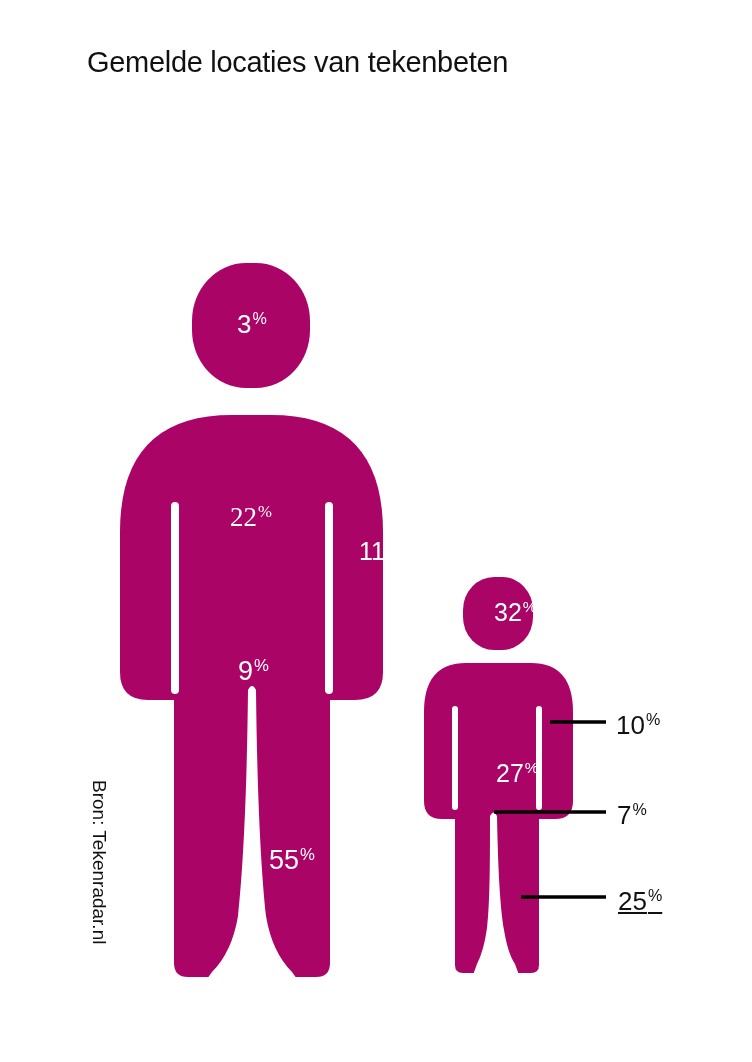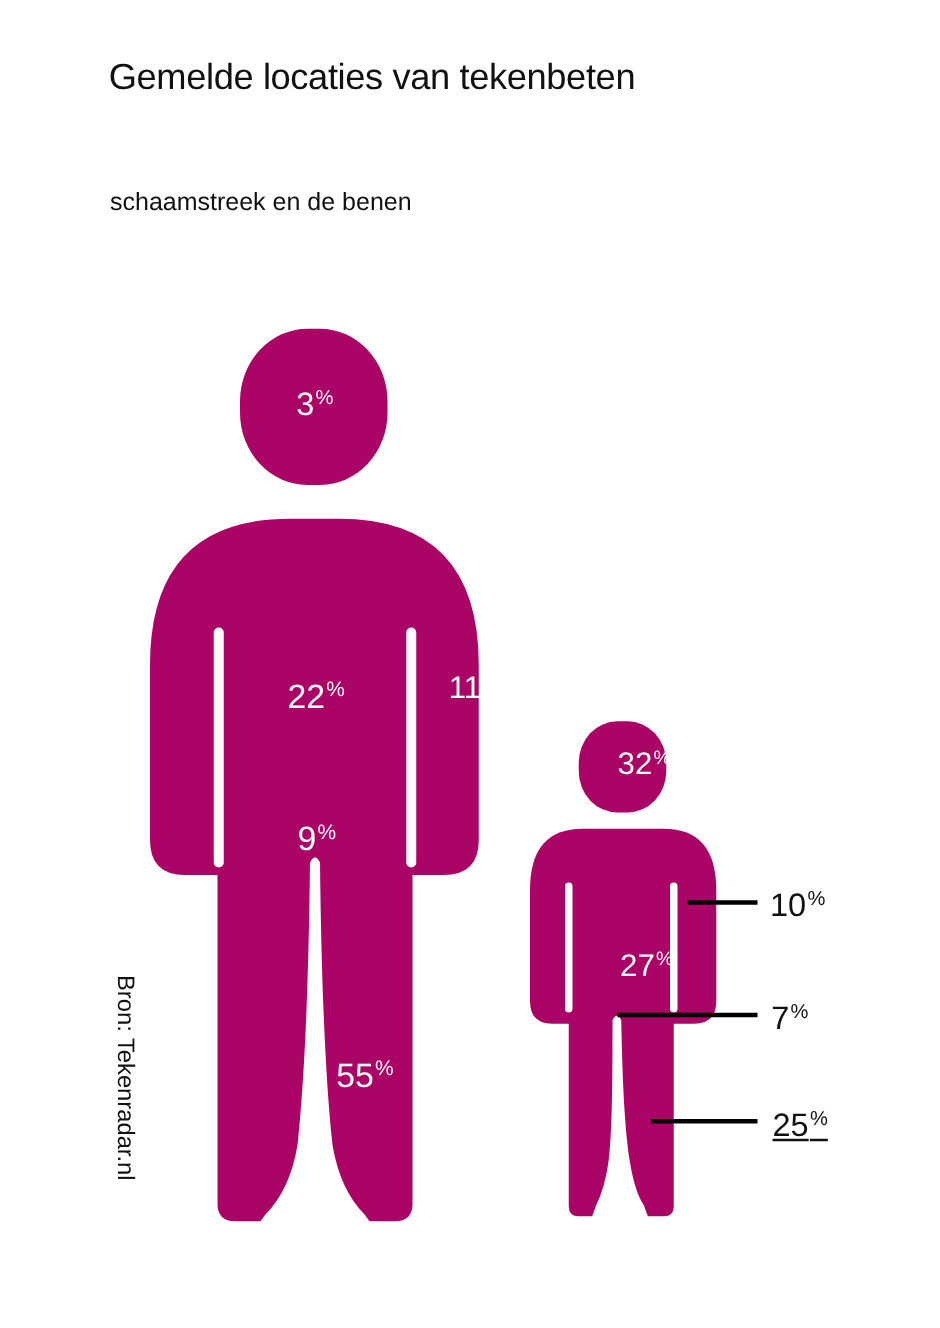--- a/index.html
+++ b/index.html
@@ -55,21 +55,20 @@
 </head>
 <body>
 
 <div class="canvas">
 
   <div class="title">
     <div>Gemelde locaties van tekenbeten</div>
   </div>
 
   <div class="subtitle">
-    <div>schaamstreek en de benen</div>
   </div>
 
   <svg class="fig-svg" width="752" height="1062" viewBox="0 0 752 1062">
 
     <g>
       <rect x="192" y="263" width="118" height="125" rx="54" ry="58" fill="#a90466"></rect>
       <path d="M 120 532 Q 120 415 232 415 L 271 415 Q 383 415 383 532
                L 383 672 Q 383 700 355 700 L 148 700 Q 120 700 120 672 Z" fill="#a90466"></path>
       <path d="M 188 445 L 316 445 Q 330 445 330 459 L 330 963
                Q 330 977 316 977 L 188 977 Q 174 977 174 963 L 174 459 Q 174 445 188 445 Z" fill="#a90466"></path>
@@ -102,21 +101,21 @@
     <g>
       <line x1="550" y1="722" x2="606" y2="722" stroke-width="3.5" stroke="#000000"></line>
       <line x1="494" y1="812" x2="606" y2="812" stroke-width="3.5" stroke="#000000"></line>
       <line x1="521" y1="897" x2="606" y2="897" stroke-width="3.5" stroke="#000000"></line>
     </g>
   </svg>
 
   <div class="lbl lbl-white f26" style="left:237px;top:310px;">
     <span class="v">3</span><span class="u">%</span>
   </div>
-  <div class="lbl lbl-white f27" style="left:230px;top:544px;">
+  <div class="lbl lbl-white f27" style="left:230px;top:504px;font-family:Liberation Serif, serif;">
     <span class="v">22</span><span class="u">%</span>
   </div>
   <div class="lbl lbl-white f25" style="left:336px;top:538px;">
     <span class="v">11</span><span class="u">%</span>
   </div>
   <div class="lbl lbl-white f27" style="left:238px;top:658px;">
     <span class="v">9</span><span class="u">%</span>
   </div>
   <div class="lbl lbl-white f27" style="left:269px;top:847px;">
     <span class="v">55</span><span class="u">%</span>

